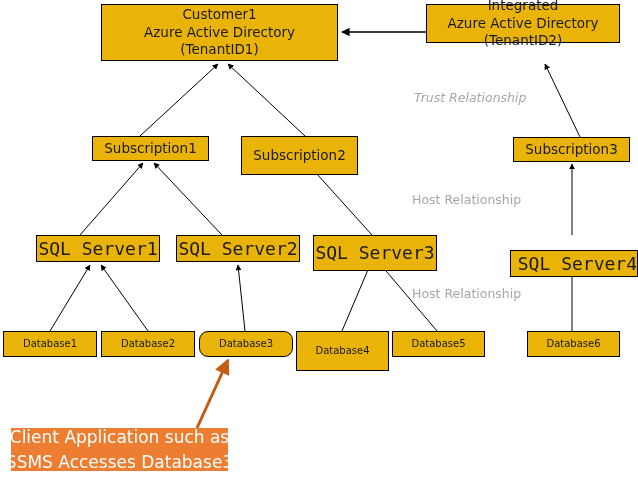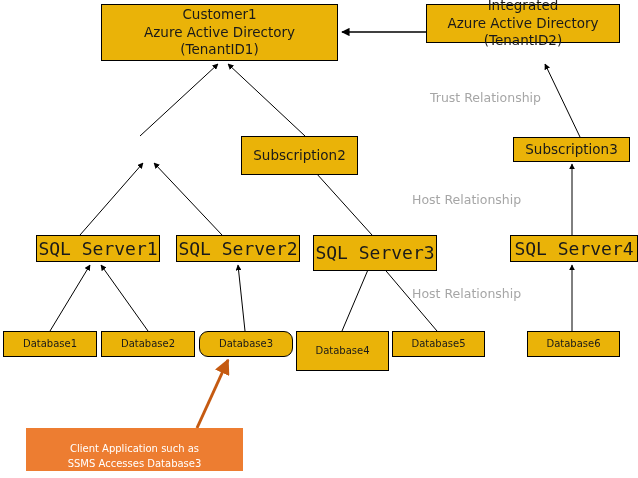--- a/index.html
+++ b/index.html
@@ -65,25 +65,24 @@
     z-index: 1;
   }
   .callout {
     position: absolute;
     box-sizing: border-box;
     background: #ED7D31;
     color: #ffffff;
     display: flex;
     flex-direction: column;
     align-items: center;
-    justify-content: flex-end;
+    justify-content: center;
     text-align: center;
-    font-size: 10px;
+    font-size: 17px;
     z-index: 3;
-    margin-left: 15px;
   }
   .callout .node-line {
     line-height: 1.45;
   }
 </style>
 </head>
 <body>
 
 <div id="diagram-root">
 
@@ -124,37 +123,40 @@
     <span class="node-line">Azure Active Directory</span>
     <span class="node-line">(TenantID1)</span>
   </div>
 
   <div class="node tenant-node" style="left:426px; top:4px; width:194px; height:39px;">
     <span class="node-line">Integrated</span>
     <span class="node-line">Azure Active Directory</span>
     <span class="node-line">(TenantID2)</span>
   </div>
 
+  <div class="node sub-node" style="left:92px; top:136px; width:117px; height:25px;">
+    <span class="node-line">Subscription1</span>
+  </div>
   <div class="node sub-node" style="left:241px; top:136px; width:117px; height:39px;">
     <span class="node-line">Subscription2</span>
   </div>
   <div class="node sub-node" style="left:513px; top:137px; width:117px; height:25px;">
     <span class="node-line">Subscription3</span>
   </div>
 
   <div class="node server-node" style="left:36px; top:235px; width:124px; height:27px;">
     <span class="node-line">SQL Server1</span>
   </div>
   <div class="node server-node" style="left:176px; top:235px; width:124px; height:27px;">
     <span class="node-line">SQL Server2</span>
   </div>
   <div class="node server-node" style="left:313px; top:235px; width:124px; height:36px;">
     <span class="node-line">SQL Server3</span>
   </div>
-  <div class="node server-node" style="left:510px; top:235px; width:128px; height:27px;">
+  <div class="node server-node" style="left:510px; top:250px; width:128px; height:27px;align-items:flex-end;">
     <span class="node-line">SQL Server4</span>
   </div>
 
   <div class="node db-node" style="left:3px; top:331px; width:94px; height:26px;">
     <span class="node-line">Database1</span>
   </div>
   <div class="node db-node" style="left:101px; top:331px; width:94px; height:26px;">
     <span class="node-line">Database2</span>
   </div>
   <div class="node db-node" style="left:199px; top:331px; width:94px; height:26px;border-radius:9px;">
@@ -163,21 +165,21 @@
   <div class="node db-node" style="left:296px; top:331px; width:93px; height:40px;">
     <span class="node-line">Database4</span>
   </div>
   <div class="node db-node" style="left:392px; top:331px; width:93px; height:26px;">
     <span class="node-line">Database5</span>
   </div>
   <div class="node db-node" style="left:527px; top:331px; width:93px; height:26px;">
     <span class="node-line">Database6</span>
   </div>
 
-  <div class="rel-label" style="left:430px; top:90px;">Trust Relationship</div>
+  <div class="rel-label" style="left:414px; top:90px;font-style:italic;">Trust Relationship</div>
   <div class="rel-label" style="left:412px; top:192px;">Host Relationship</div>
   <div class="rel-label" style="left:412px; top:286px;">Host Relationship</div>
 
   <div class="callout" style="left:11px; top:428px; width:217px; height:43px;">
     <span class="node-line">Client Application such as</span>
     <span class="node-line">SSMS Accesses Database3</span>
   </div>
 
 </div>
 

